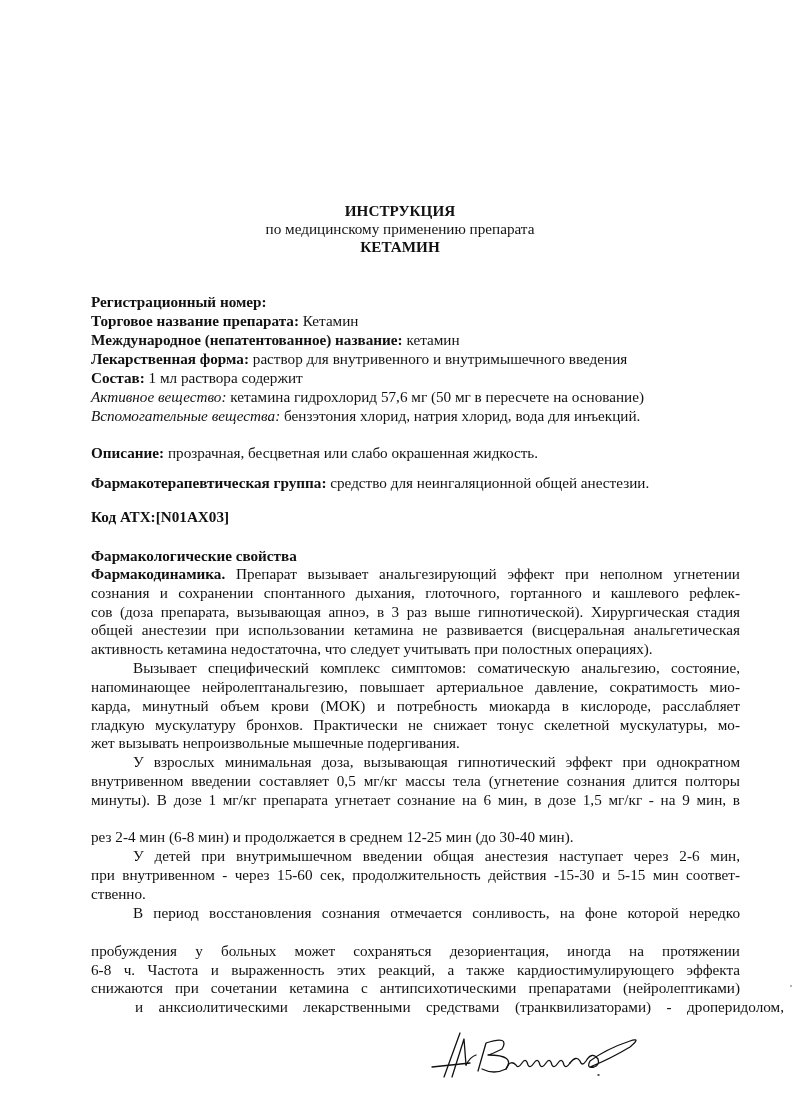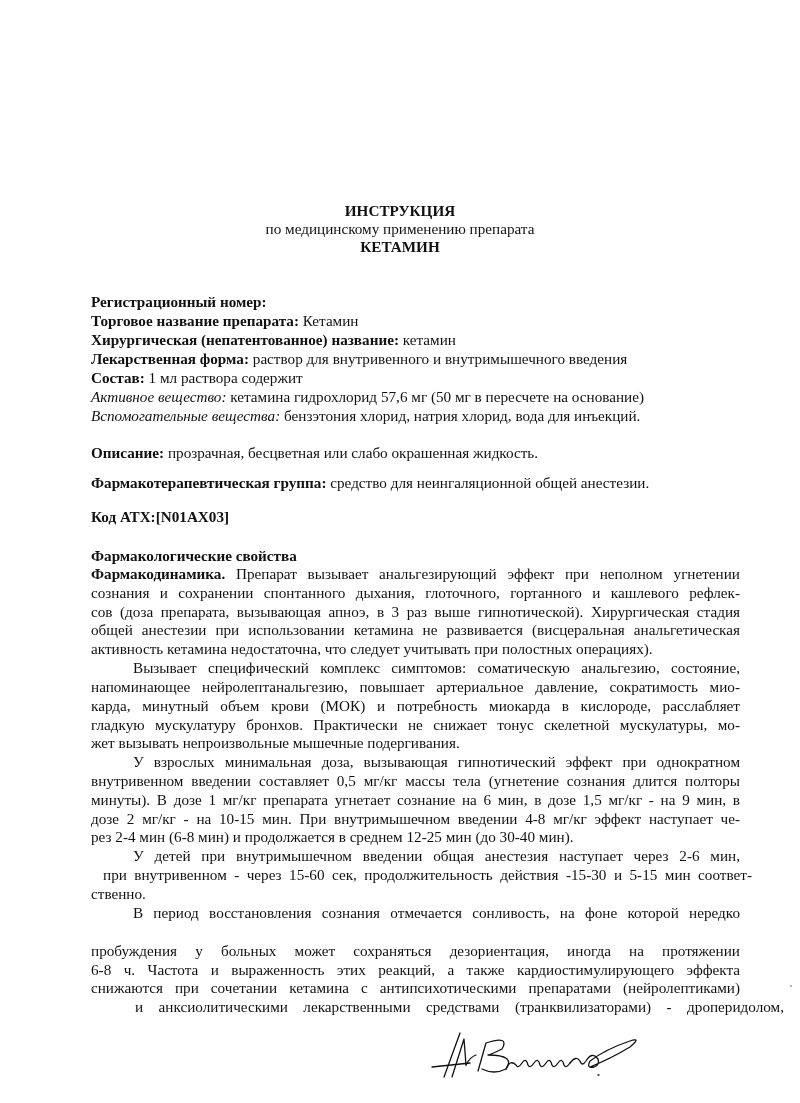--- a/index.html
+++ b/index.html
@@ -31,21 +31,21 @@
   <div class="line center" style="top:220px;">по медицинскому применению препарата</div>
   <div class="line center b" style="top:238px;">КЕТАМИН</div>
 
   <div class="line b" style="top:293px;">Регистрационный номер:</div>
 
   <div class="line" style="top:312px;">
     <span class="b">Торговое название препарата:</span><span> Кетамин</span>
   </div>
 
   <div class="line" style="top:331px;">
-    <span class="b">Хирургическая (непатентованное) название:</span><span> кетамин</span>
+    <span class="b">Международное (непатентованное) название:</span><span> кетамин</span>
   </div>
 
   <div class="line" style="top:350px;">
     <span class="b">Лекарственная форма:</span><span> раствор для внутривенного и внутримышечного введения</span>
   </div>
 
   <div class="line" style="top:369px;">
     <span class="b">Состав:</span><span> 1 мл раствора содержит</span>
   </div>
 
@@ -79,25 +79,24 @@
 
   <div class="line just indent" style="top:659px;">Вызывает специфический комплекс симптомов: соматическую анальгезию, состояние,</div>
   <div class="line just" style="top:678px;">напоминающее нейролептанальгезию, повышает артериальное давление, сократимость мио-</div>
   <div class="line just" style="top:697px;">карда, минутный объем крови (МОК) и потребность миокарда в кислороде, расслабляет</div>
   <div class="line just" style="top:716px;">гладкую мускулатуру бронхов. Практически не снижает тонус скелетной мускулатуры, мо-</div>
   <div class="line" style="top:734px;">жет вызывать непроизвольные мышечные подергивания.</div>
 
   <div class="line just indent" style="top:753px;">У взрослых минимальная доза, вызывающая гипнотический эффект при однократном</div>
   <div class="line just" style="top:772px;">внутривенном введении составляет 0,5 мг/кг массы тела (угнетение сознания длится полторы</div>
   <div class="line just" style="top:791px;">минуты). В дозе 1 мг/кг препарата угнетает сознание на 6 мин, в дозе 1,5 мг/кг - на 9 мин, в</div>
-  <div class="line just" style="top:810px;">дозе 2 мг/кг - на 10-15 мин. При внутримышечном введении 4-8 мг/кг эффект наступает че-</div>
   <div class="line" style="top:828px;">рез 2-4 мин (6-8 мин) и продолжается в среднем 12-25 мин (до 30-40 мин).</div>
 
   <div class="line just indent" style="top:847px;">У детей при внутримышечном  введении общая анестезия наступает через 2-6 мин,</div>
-  <div class="line just" style="top:866px;margin-left:12px;">при внутривенном - через 15-60 сек, продолжительность действия -15-30 и 5-15 мин соответ-</div>
+  <div class="line just" style="top:866px;">при внутривенном - через 15-60 сек, продолжительность действия -15-30 и 5-15 мин соответ-</div>
   <div class="line" style="top:885px;">ственно.</div>
 
   <div class="line just indent" style="top:904px;">В период восстановления сознания отмечается сонливость, на фоне которой нередко</div>
   <div class="line just" style="top:942px;">пробуждения у больных может сохраняться дезориентация, иногда на протяжении</div>
   <div class="line just" style="top:961px;">6-8 ч. Частота и выраженность этих реакций, а также кардиостимулирующего эффекта</div>
   <div class="line just" style="top:979px;">снижаются при  сочетании кетамина с  антипсихотическими  препаратами (нейролептиками)</div>
   <div class="line just" style="top:998px;margin-left:44px;">и анксиолитическими лекарственными средствами (транквилизаторами) - дроперидолом,</div>
 
   <svg class="signature" viewBox="0 0 230 60">
     <g fill="none" stroke="#111" stroke-width="1.3" stroke-linecap="round" stroke-linejoin="round">

